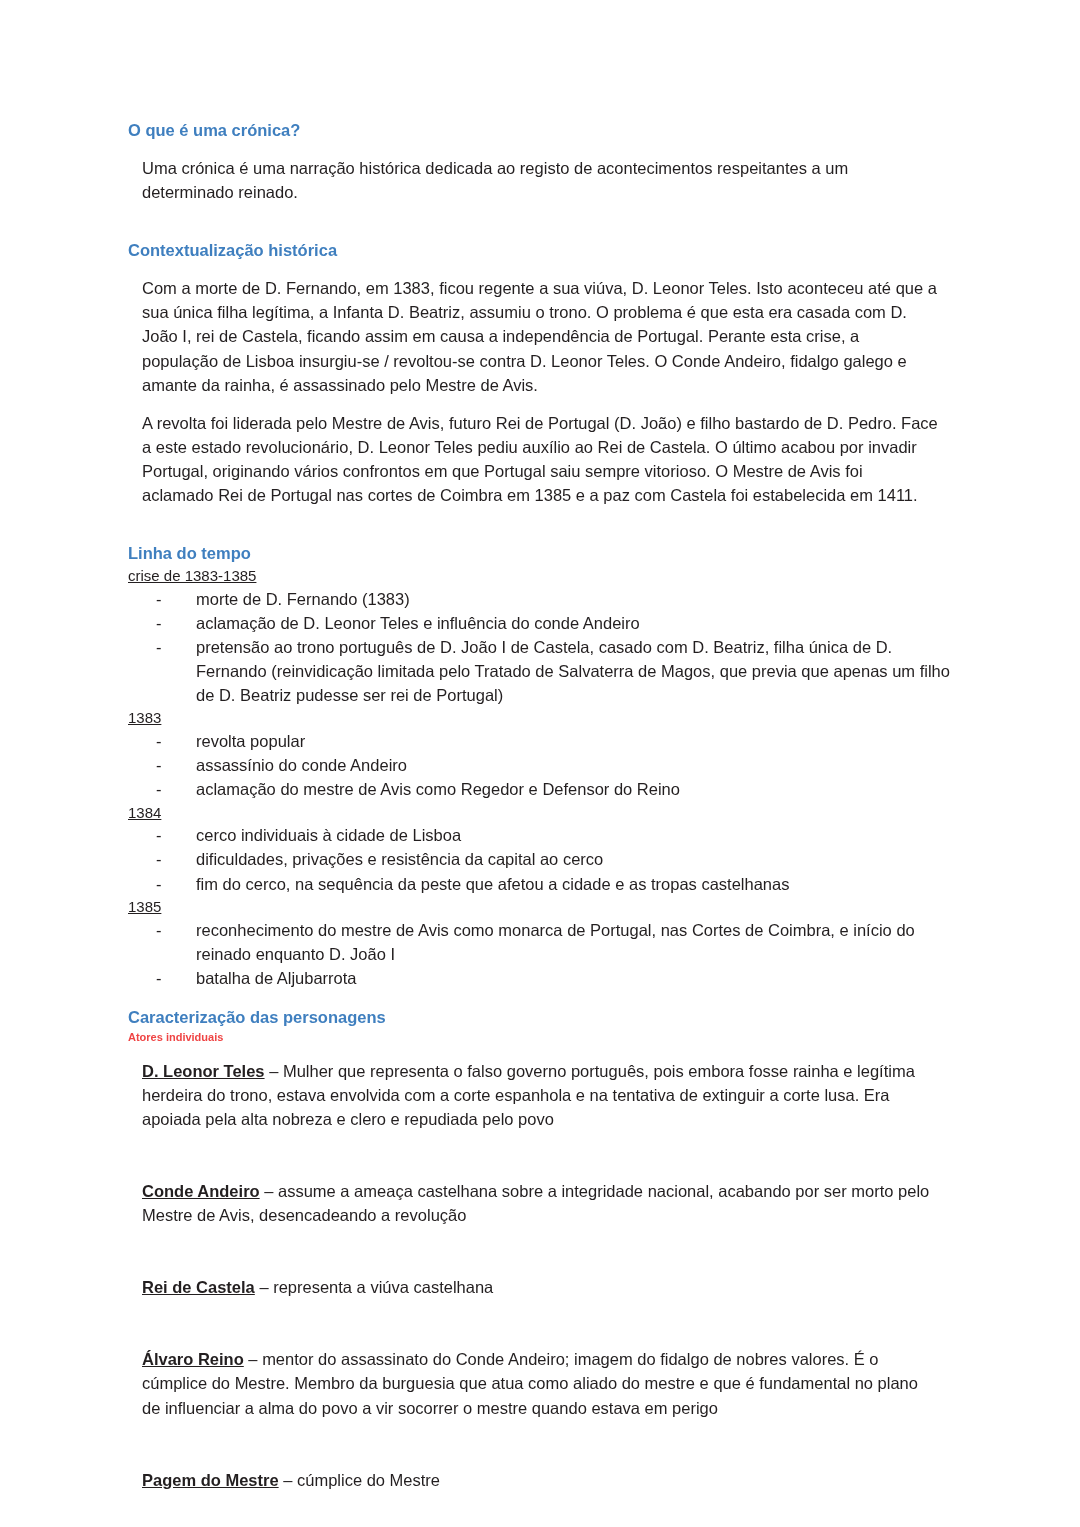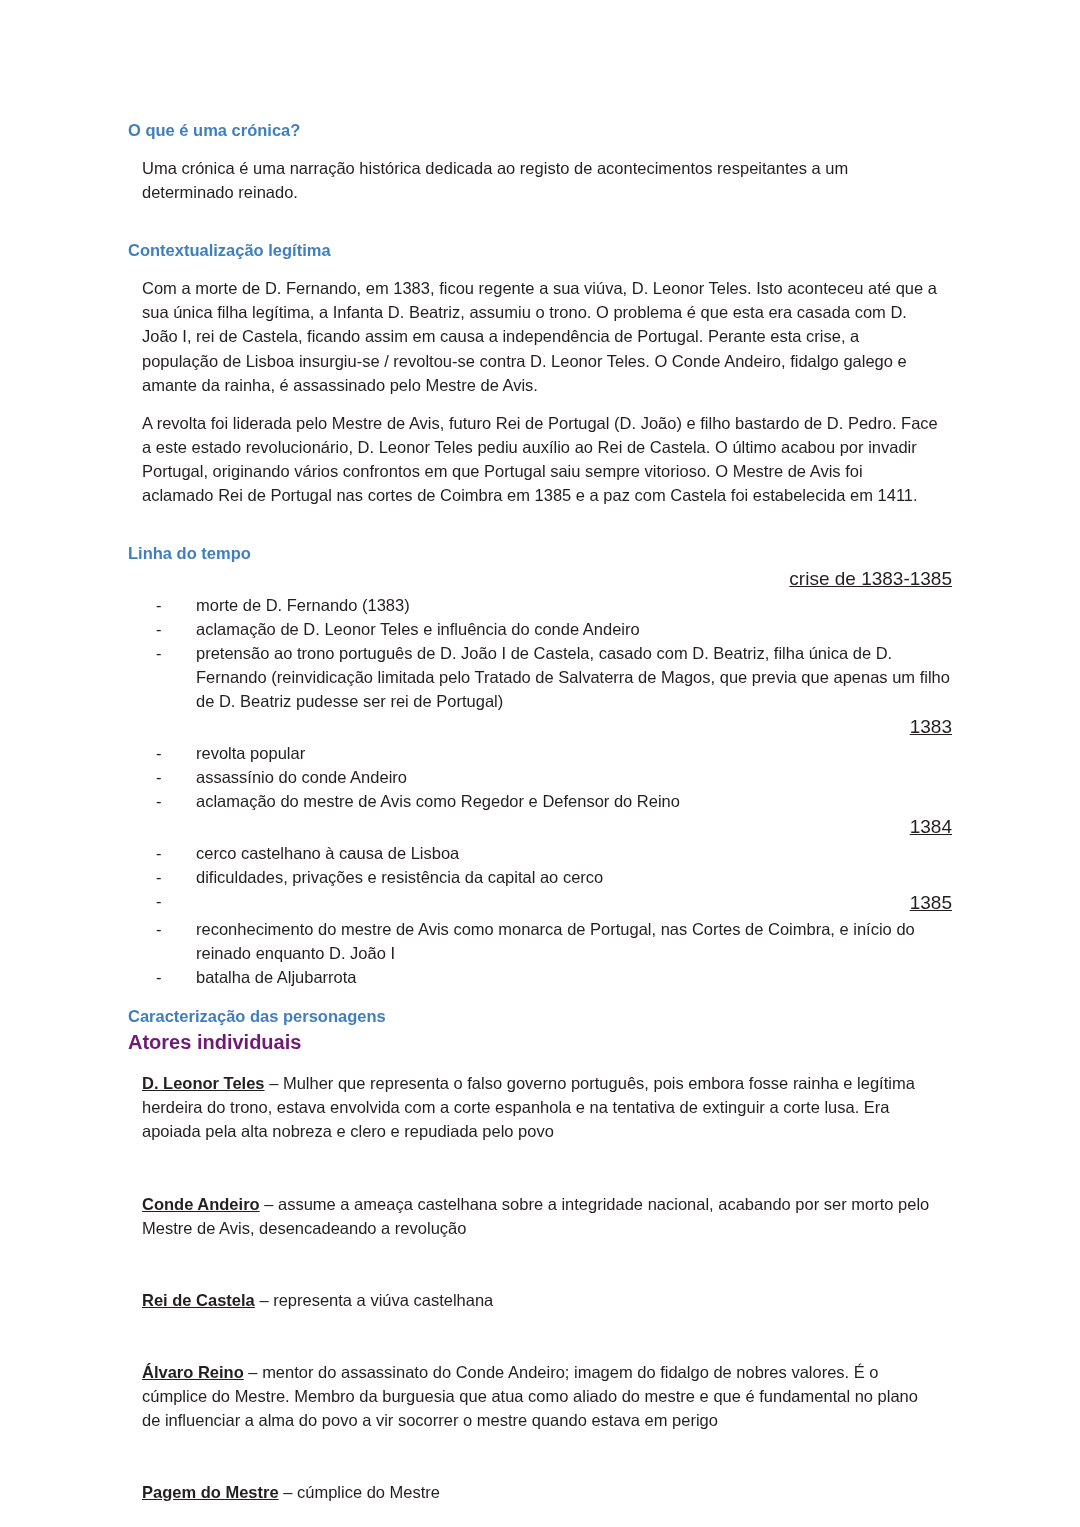--- a/index.html
+++ b/index.html
@@ -25,43 +25,42 @@
     color: #231f20;
   }
   h2.heading {
     margin: 0;
     font-size: 16.5px;
     font-weight: bold;
     color: #3f7fbf;
     line-height: 1.46;
   }
   .subheading {
-    font-size: 20px;
+    font-size: 11px;
     font-weight: bold;
-    color: #701a75;
+    color: #ef4444;
     line-height: 1.46;
   }
   .para {
     margin: 14px;
     font-size: 16.5px;
     line-height: 1.46;
     color: #231f20;
   }
   .spacer {
     height: 20px;
   }
   .spacer-sm {
     height: 15px;
   }
   .year {
     text-decoration: underline;
-    font-size: 19px;
+    font-size: 15px;
     line-height: 1.46;
     color: #231f20;
-    text-align: right;
   }
   ul.dashlist {
     list-style: none;
     margin: 0;
     padding: 0;
   }
   ul.dashlist li {
     position: relative;
     padding-left: 68px;
     font-size: 16.5px;
@@ -85,21 +84,21 @@
   <div class="doc">
 
     <section>
       <h2 class="heading">O que é uma crónica?</h2>
       <p class="para">Uma crónica é uma narração histórica dedicada ao registo de acontecimentos respeitantes a um determinado reinado.</p>
     </section>
 
     <div class="spacer"></div>
 
     <section>
-      <h2 class="heading">Contextualização legítima</h2>
+      <h2 class="heading">Contextualização histórica</h2>
       <p class="para">Com a morte de D. Fernando, em 1383, ficou regente a sua viúva, D. Leonor Teles. Isto aconteceu até que a sua única filha legítima, a Infanta D. Beatriz, assumiu o trono. O problema é que esta era casada com D. João I, rei de Castela, ficando assim em causa a independência de Portugal. Perante esta crise, a população de Lisboa insurgiu-se / revoltou-se contra D. Leonor Teles. O Conde Andeiro, fidalgo galego e amante da rainha, é assassinado pelo Mestre de Avis.</p>
       <p class="para">A revolta foi liderada pelo Mestre de Avis, futuro Rei de Portugal (D. João) e filho bastardo de D. Pedro. Face a este estado revolucionário, D. Leonor Teles pediu auxílio ao Rei de Castela. O último acabou por invadir Portugal, originando vários confrontos em que Portugal saiu sempre vitorioso. O Mestre de Avis foi aclamado Rei de Portugal nas cortes de Coimbra em 1385 e a paz com Castela foi estabelecida em 1411.</p>
     </section>
 
     <div class="spacer"></div>
 
     <section>
       <h2 class="heading">Linha do tempo</h2>
 
       <div class="year">crise de 1383-1385</div>
@@ -111,23 +110,23 @@
 
       <div class="year">1383</div>
       <ul class="dashlist">
         <li><span class="dash">-</span><span>revolta popular</span></li>
         <li><span class="dash">-</span><span>assassínio do conde Andeiro</span></li>
         <li><span class="dash">-</span><span>aclamação do mestre de Avis como Regedor e Defensor do Reino</span></li>
       </ul>
 
       <div class="year">1384</div>
       <ul class="dashlist">
-        <li><span class="dash">-</span><span>cerco castelhano à causa de Lisboa</span></li>
+        <li><span class="dash">-</span><span>cerco individuais à cidade de Lisboa</span></li>
         <li><span class="dash">-</span><span>dificuldades, privações e resistência da capital ao cerco</span></li>
-        <li><span class="dash">-</span></li>
+        <li><span class="dash">-</span><span>fim do cerco, na sequência da peste que afetou a cidade e as tropas castelhanas</span></li>
       </ul>
 
       <div class="year">1385</div>
       <ul class="dashlist">
         <li><span class="dash">-</span><span>reconhecimento do mestre de Avis como monarca de Portugal, nas Cortes de Coimbra, e início do reinado enquanto D. João I</span></li>
         <li><span class="dash">-</span><span>batalha de Aljubarrota</span></li>
       </ul>
     </section>
 
     <div class="spacer-sm"></div>

